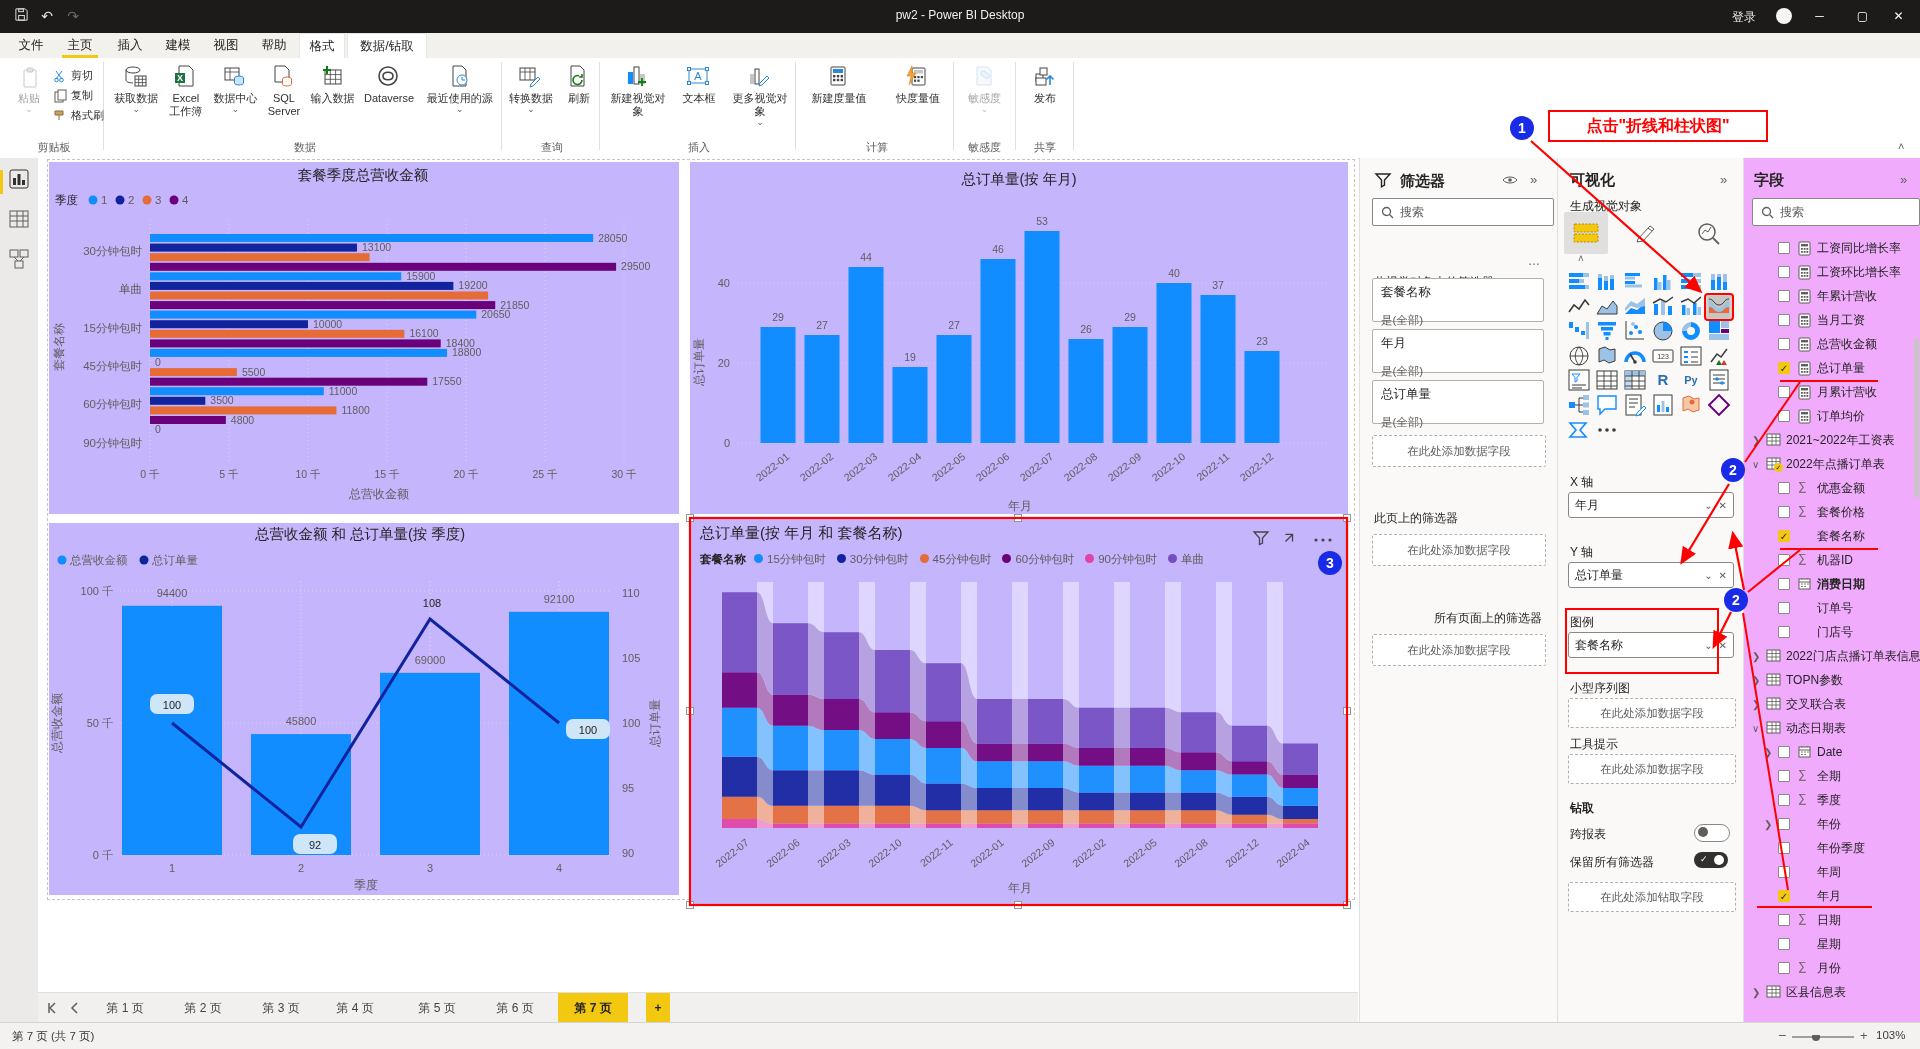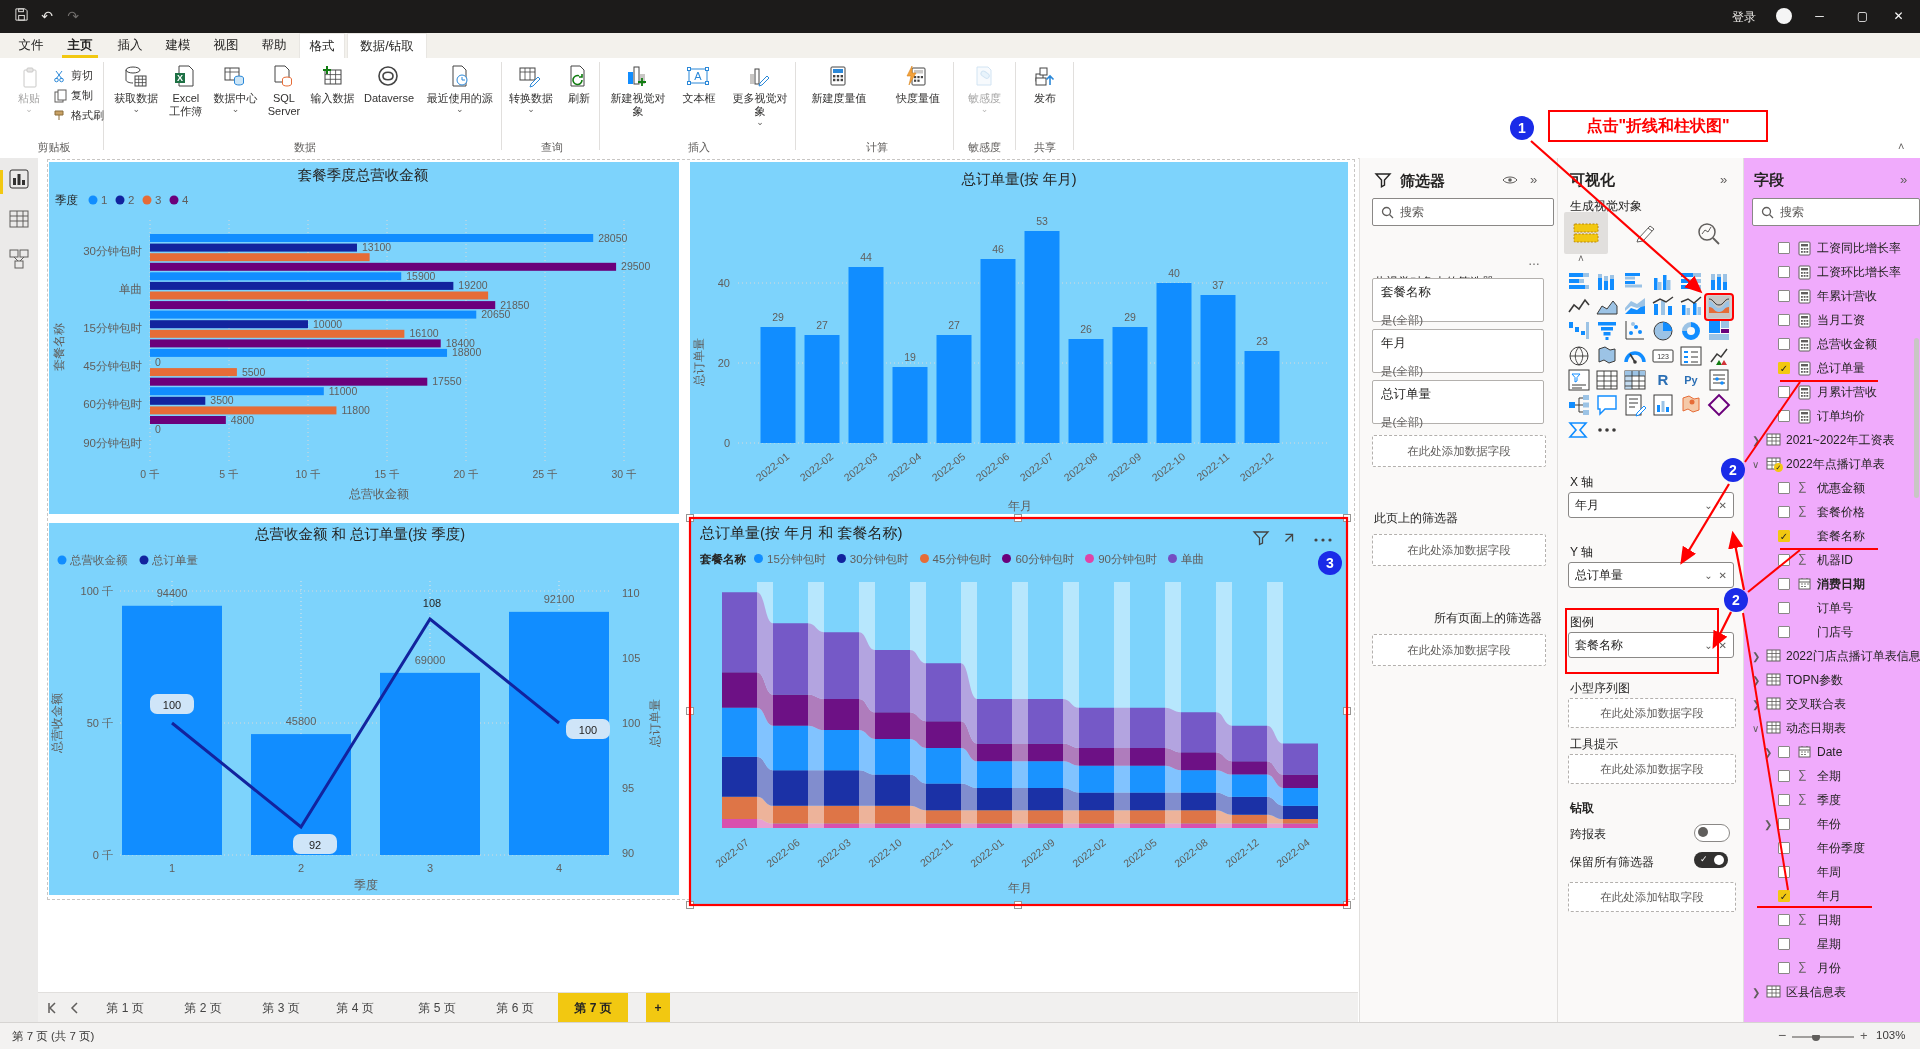--- a/index.html
+++ b/index.html
@@ -7,40 +7,40 @@
        font-family:"Liberation Sans","DejaVu Sans",sans-serif;color:#252423;}
   .abs{position:absolute;}
   
   #titlebar{left:0;top:0;width:1920px;height:33px;background:#1c1b1a;color:#e8e6e3;}
   #titlebar .ttl{position:absolute;left:0;right:0;top:8px;text-align:center;font-size:12px;color:#f0efed;}
   .tbico{position:absolute;top:7px;width:18px;height:18px;color:#e8e6e3;font-size:14px;line-height:18px;text-align:center;}
   .winbtn{position:absolute;top:0;width:43px;height:33px;line-height:33px;text-align:center;font-size:12px;color:#fff;}
   
   #tabrow{left:0;top:33px;width:1920px;height:25px;background:#f3f1ec;border-bottom:6px solid #4d7c0f;}
   .mtab{position:absolute;top:0;height:25px;line-height:25px;font-size:12.5px;color:#252423;text-align:center;cursor:default;}
-  .mtab.active{font-weight:bold;text-align:center;}
+  .mtab.active{font-weight:normal;text-align:center;}
   .mtab.active::after{content:"";position:absolute;left:4px;right:4px;bottom:0;height:3px;background:#f2c811;}
   .mtab.ctx{background:#fff;border:1px solid #e8e6e2;border-bottom:none;}
   
   #ribbon{left:0;top:58px;width:1920px;height:100px;background:#fff;border-bottom:1px solid #d8d6d2;}
   .rsep{position:absolute;top:4px;height:88px;width:1px;background:#e1dfdd;}
   .rgroup{position:absolute;top:0;height:100px;}
   .rglabel{position:absolute;bottom:3px;left:0;right:0;text-align:center;font-size:11px;color:#605e5c;}
   .ritems{position:absolute;top:4px;left:0;right:0;display:flex;justify-content:space-around;align-items:flex-start;}
   .ritem{text-align:center;font-size:11px;line-height:13px;color:#323130;}
   .ritem .ricon{height:30px;display:flex;align-items:center;justify-content:center;}
   .ritem .rcaret{font-size:9px;color:#605e5c;line-height:8px;}
   .ritem.disabled{opacity:.45;}
   .rsmall{position:absolute;left:46px;width:56px;height:18px;font-size:11px;color:#323130;display:flex;align-items:center;gap:4px;}
   
   #leftstrip{left:0;top:158px;width:38px;height:864px;background:#ebeae9;border-right:1px solid #e1dfdd;}
   .lsico{position:absolute;left:8px;width:22px;height:22px;}
   
   #canvas{left:38px;top:158px;width:1320px;height:834px;background:#fff;}
-  .visual{position:absolute;background:#7dd3fc;}
+  .visual{position:absolute;background:#c4b5fd;}
   svg text{font-family:"Liberation Sans","DejaVu Sans",sans-serif;}
   
   .pane{top:158px;height:864px;background:#faf9f8;border-left:1px solid #e1dfdd;font-size:12px;}
   .collapse{position:absolute;font-size:13px;color:#605e5c;}
   .searchbox{position:absolute;height:26px;border:1px solid #8a8886;border-radius:2px;background:#fff;
              display:flex;align-items:center;gap:6px;padding-left:8px;color:#605e5c;font-size:12px;}
   .sect{position:absolute;font-size:12px;color:#252423;}
   .fcard{position:absolute;left:12px;width:172px;height:44px;background:#fff;border:1px solid #b3b0ad;border-radius:2px;padding:5px 8px;box-sizing:border-box;}
   .fcard .f1{font-size:12.5px;color:#252423;}
   .fcard .f2{font-size:11.5px;color:#605e5c;margin-top:12px;}
@@ -83,20 +83,21 @@
 
   <div class="abs" id="titlebar">
     <span class="tbico" style="left:12px">
       <svg width="15" height="15" viewBox="0 0 16 16">
           <path d="M2 2h10l2 2v10H2z" fill="none" stroke="#e8e6e3"></path>
           <rect x="5" y="9" width="6" height="5" fill="none" stroke="#e8e6e3"></rect>
           <rect x="5" y="2" width="5" height="3" fill="none" stroke="#e8e6e3"></rect>
         </svg></span>
     <span class="tbico" style="left:38px">↶</span>
     <span class="tbico" style="left:64px;color:#6f6d6b">↷</span>
+    <span class="ttl">pw2 - Power BI Desktop</span>
     <span class="abs" style="left:1732px;top:9px;font-size:12px">登录</span>
     <span class="abs" style="left:1776px;top:8px;width:16px;height:16px;border-radius:50%;background:#f5f5f5"></span>
     <span class="winbtn" style="left:1798px">─</span>
     <span class="winbtn" style="left:1841px">▢</span>
     <span class="winbtn" style="left:1877px">✕</span>
   </div>
 
   <div class="abs" id="tabrow">
       <div class="mtab" style="left: 16px; width: 30px;">文件</div>
       <div class="mtab active" style="left: 58px; width: 44px;">主页</div>

